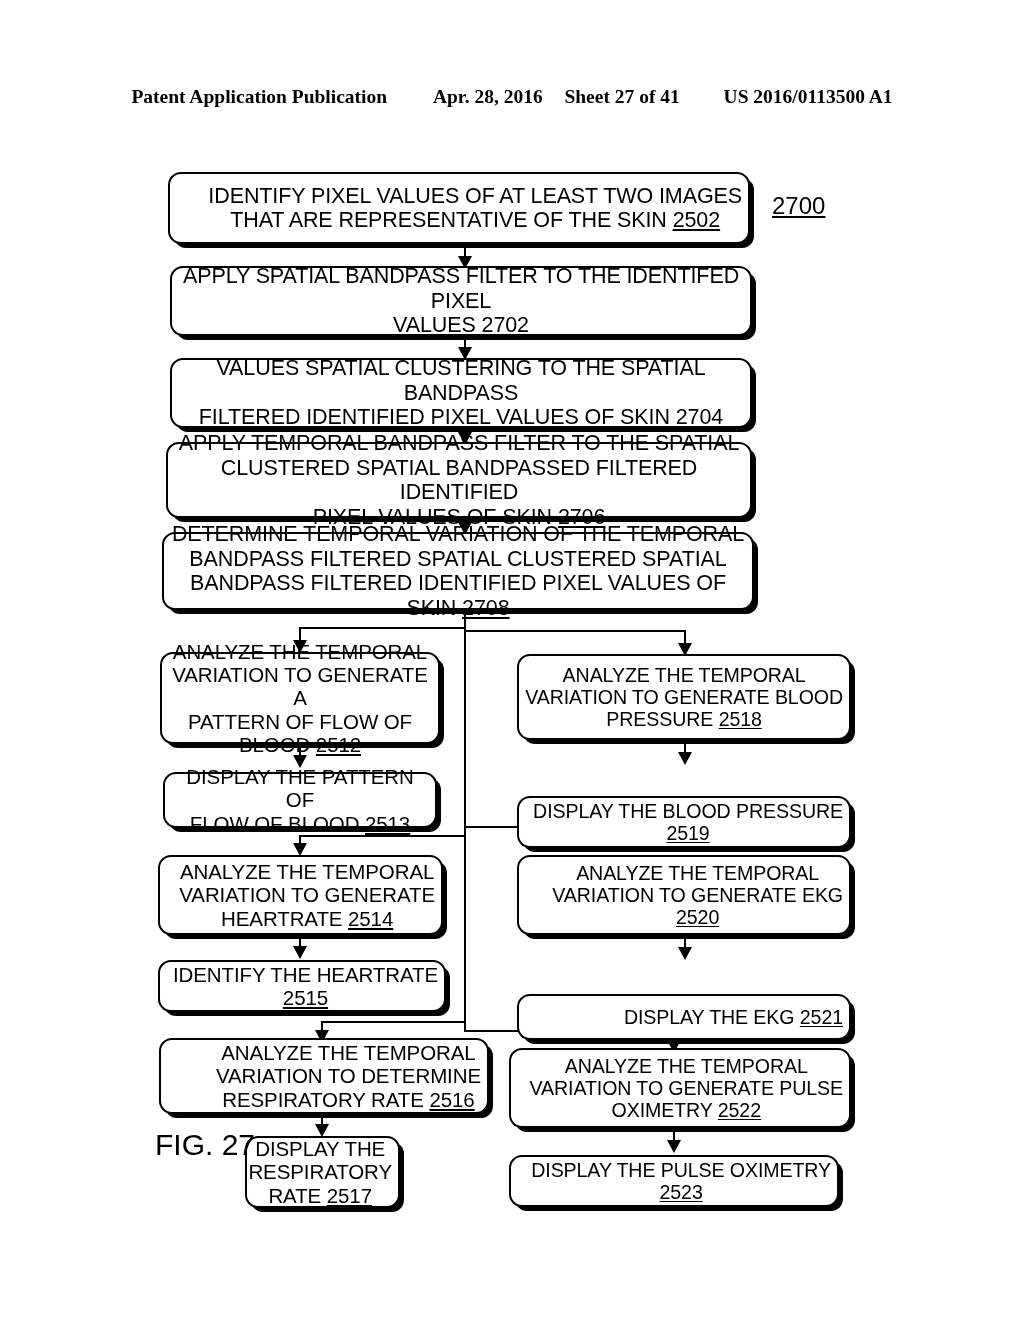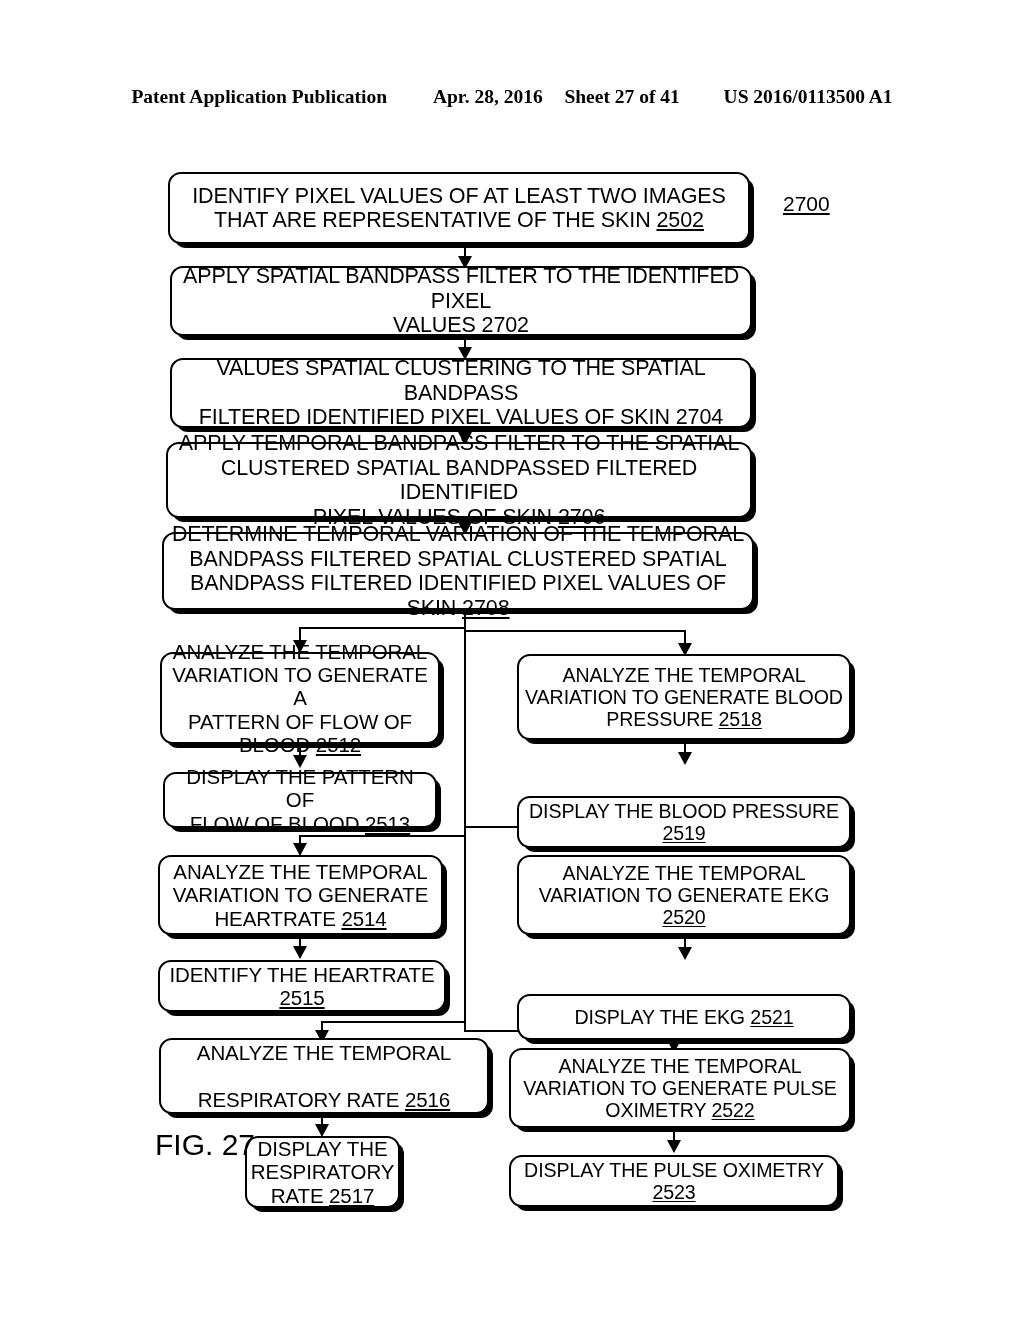--- a/index.html
+++ b/index.html
@@ -38,21 +38,21 @@
   
   .fbox {
     position: absolute;
     box-sizing: border-box;
     border: 2.2px solid #000;
     border-radius: 13px;
     background: #ffffff;
     color: #000;
     display: flex;
     align-items: center;
-    justify-content: center;
+    justify-content: flex-end;
     text-align: center;
     box-shadow: 5px 5px 0 -1px #000;
     z-index: 3;
   }
   .fbox .txt {
     display: block;
     line-height: 1.14;
     letter-spacing: -0.1px;
     padding: 0 6px;
   }
@@ -84,25 +84,24 @@
     border-top: 13px solid #000;
     z-index: 2;
   }
 
   
   #ref-2700 {
     position: absolute;
     left: 772px;
     top: 192px;
     font-family: "Liberation Sans", sans-serif;
-    font-size: 21px;
+    font-size: 24px;
     color: #000;
     text-decoration: underline;
     text-underline-offset: 2px;
-    margin-left: 11px;
   }
 
   
   #fig-label {
     position: absolute;
     left: 155px;
     top: 1128px;
     font-family: "Liberation Sans", sans-serif;
     font-size: 30px;
     color: #000;
@@ -229,21 +228,21 @@
   <div class="fbox s21" style="left:158px; top:960px; width:288px; height:52px;">
     <span class="txt">
       <span>IDENTIFY THE HEARTRATE</span><br>
       <u>2515</u>
     </span>
   </div>
 
   <div class="fbox s21" style="left:159px; top:1038px; width:330px; height:76px;">
     <span class="txt">
       <span>ANALYZE THE TEMPORAL</span><br>
-      <br>
+      <span>VARIATION TO DETERMINE</span><br>
       <span>RESPIRATORY RATE  </span><u>2516</u>
     </span>
   </div>
   <div class="vline" style="left:321px; top:1114px; height:20px;"></div>
   <div class="arrowhead" style="left:315px; top:1124px;"></div>
 
   <div class="fbox s21" style="left:245px; top:1136px; width:155px; height:72px;">
     <span class="txt">
       <span>DISPLAY THE</span><br>
       <span>RESPIRATORY</span><br>

